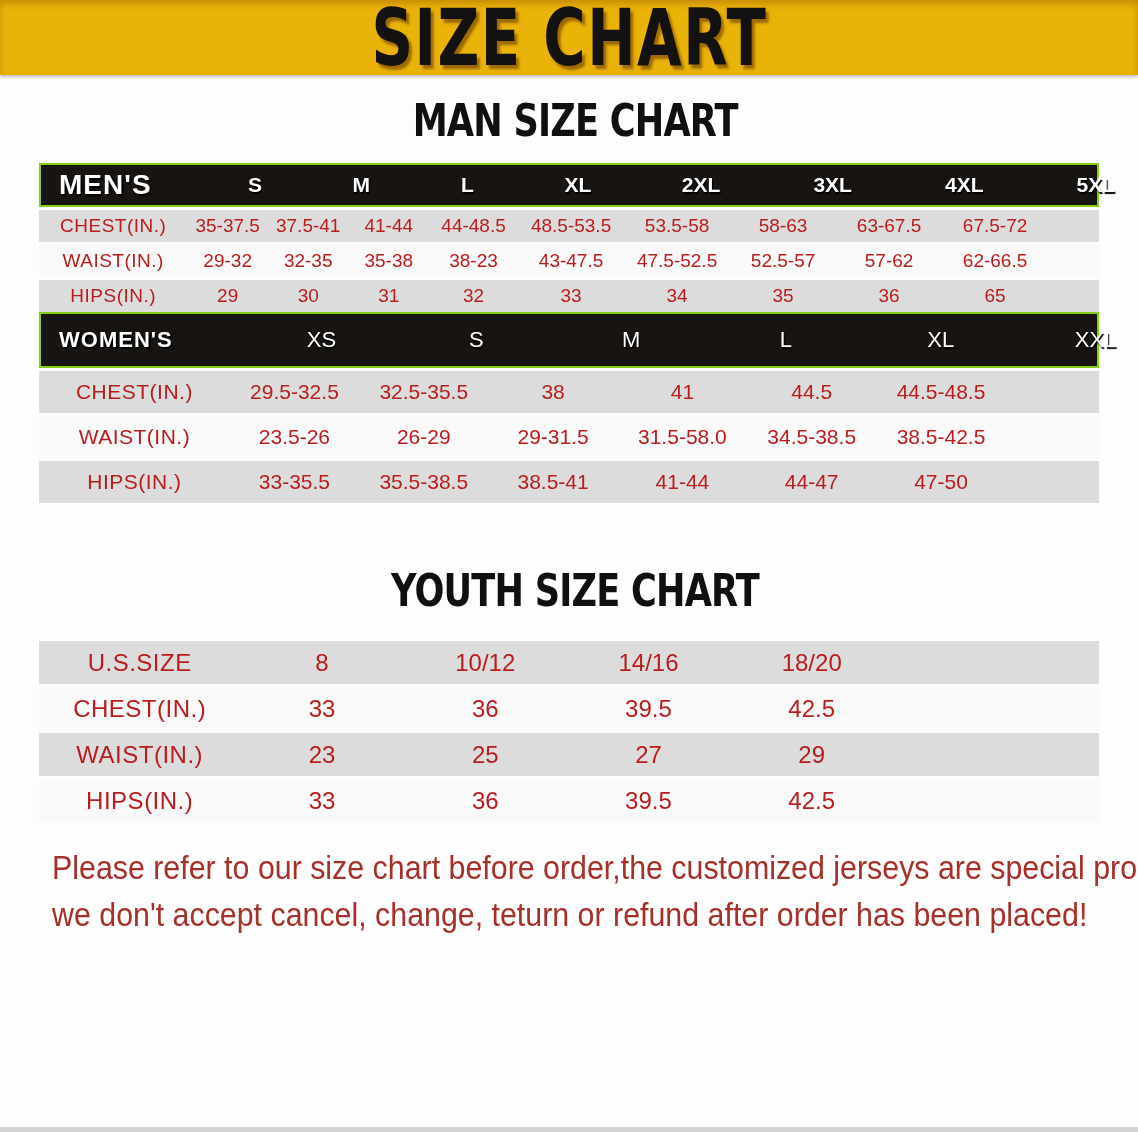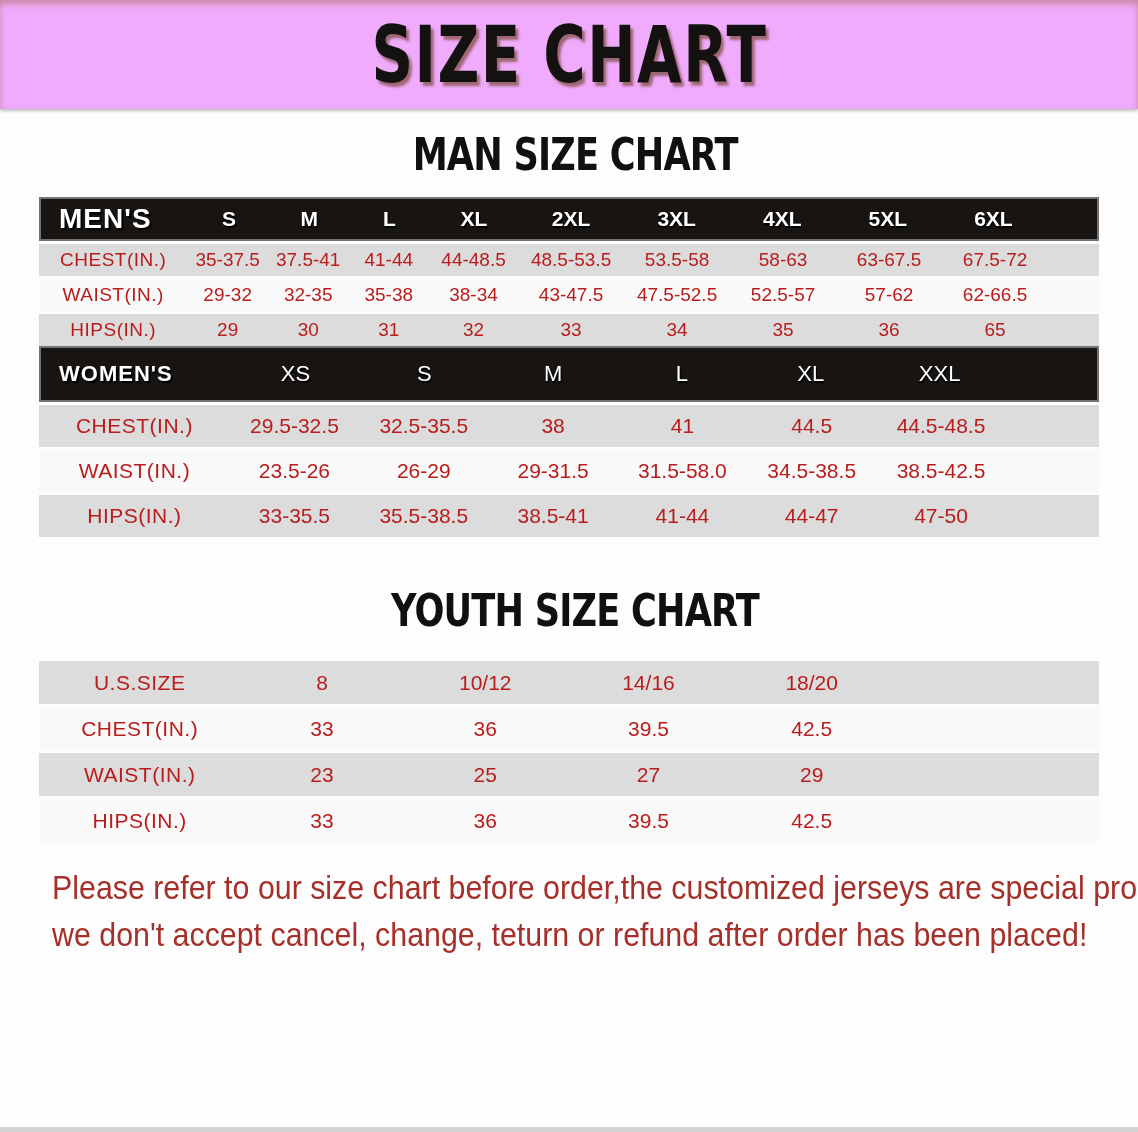--- a/index.html
+++ b/index.html
@@ -5,22 +5,22 @@
   html,body{margin:0;padding:0;}
   body{
     width:1138px;height:1132px;
     background:#fdfdfd;
     font-family:"Liberation Sans", sans-serif;
     overflow:hidden;
     position:relative;
   }
   
   .banner{
-    width:1138px;height:109px;
-    background:#f0abfc;
+    width:1138px;height:75px;
+    background:#eab308;
     display:flex;align-items:center;justify-content:center;
     box-shadow:inset 0 4px 6px rgba(140,70,0,.35), 0 2px 3px rgba(0,0,0,.25);
   }
   .banner-title{
     font-family:"DejaVu Sans", sans-serif;
     font-size:78px;font-weight:800;color:#141210;
     transform:scaleX(.74);transform-origin:center;
     letter-spacing:2px;white-space:nowrap;
     text-shadow:4px 4px 3px rgba(90,45,0,.55);
   }
@@ -30,35 +30,36 @@
     font-family:"DejaVu Sans", sans-serif;
     font-size:44px;font-weight:800;color:#101010;
     height:48px;line-height:48px;white-space:nowrap;padding-left:12px;
   }
   .section-heading > span{
     display:inline-block;transform:scaleX(.80);transform-origin:center;
     letter-spacing:-1px;
   }
   .heading-men{margin:22px 0 18px 0;}
   .heading-women{margin:44px 0 26px 0;}
-  .heading-youth{margin:50px 0 26px 0;}
+  .heading-youth{margin:64px 0 26px 0;}
   
   .size-table{
     width:1060px;margin:0 auto;
   }
   .grid-row{display:grid;align-items:center;}
   #table-men   .grid-row{grid-template-columns:14% 7.6% 7.6% 7.6% 8.4% 10% 10% 10% 10% 10% 1fr;}
   #table-women .grid-row{grid-template-columns:18% 12.2% 12.2% 12.2% 12.2% 12.2% 12.2% 1fr;}
   #table-youth .grid-row{grid-template-columns:19% 15.4% 15.4% 15.4% 15.4% 1fr;}
 
   .thead{
     background:#171412;
-    border:2px solid #737373;
+    border:2px solid #84cc16;
     box-sizing:border-box;
     color:#fff;
+    gap:26px;
   }
   #table-men   .thead{height:44px;}
   #table-women .thead{height:56px;}
   #table-youth .thead{height:62px;}
 
   .corner{
     font-weight:700;padding-left:18px;white-space:nowrap;
     text-shadow:2px 2px 1px #000;
   }
   #table-men   .corner{font-size:28px;letter-spacing:1px;}
@@ -69,21 +70,21 @@
     text-align:center;font-weight:600;white-space:nowrap;
     text-shadow:1px 2px 1px #000;
   }
   #table-men   .col-h{font-size:21px;}
   #table-women .col-h{font-size:22px;font-weight:500;}
   #table-youth .col-h{font-size:26px;font-weight:500;}
 
   .data-row{margin-top:3px;color:#b91c1c;}
   #table-men   .data-row{height:32px;font-size:19px;}
   #table-women .data-row{height:42px;font-size:21px;}
-  #table-youth .data-row{height:43px;font-size:21px;}
+  #table-youth .data-row{height:43px;font-size:24px;}
   .data-row.shaded{background:#dcdcdc;}
   .data-row.plain{background:#f9f9f9;}
 
   .rlabel{text-align:center;white-space:nowrap;letter-spacing:.5px;}
   .cell{text-align:center;white-space:nowrap;}
 
   
   .notice{
     margin:22px 0 0 0;padding-left:52px;
     color:#a5302a;
@@ -133,21 +134,21 @@
         <div class="cell">53.5-58</div>
         <div class="cell">58-63</div>
         <div class="cell">63-67.5</div>
         <div class="cell">67.5-72</div>
       </div>
       <div class="data-row grid-row plain">
         <div class="rlabel">WAIST(IN.)</div>
         <div class="cell">29-32</div>
         <div class="cell">32-35</div>
         <div class="cell">35-38</div>
-        <div class="cell">38-34</div>
+        <div class="cell">38-23</div>
         <div class="cell">43-47.5</div>
         <div class="cell">47.5-52.5</div>
         <div class="cell">52.5-57</div>
         <div class="cell">57-62</div>
         <div class="cell">62-66.5</div>
       </div>
       <div class="data-row grid-row shaded">
         <div class="rlabel">HIPS(IN.)</div>
         <div class="cell">29</div>
         <div class="cell">30</div>

